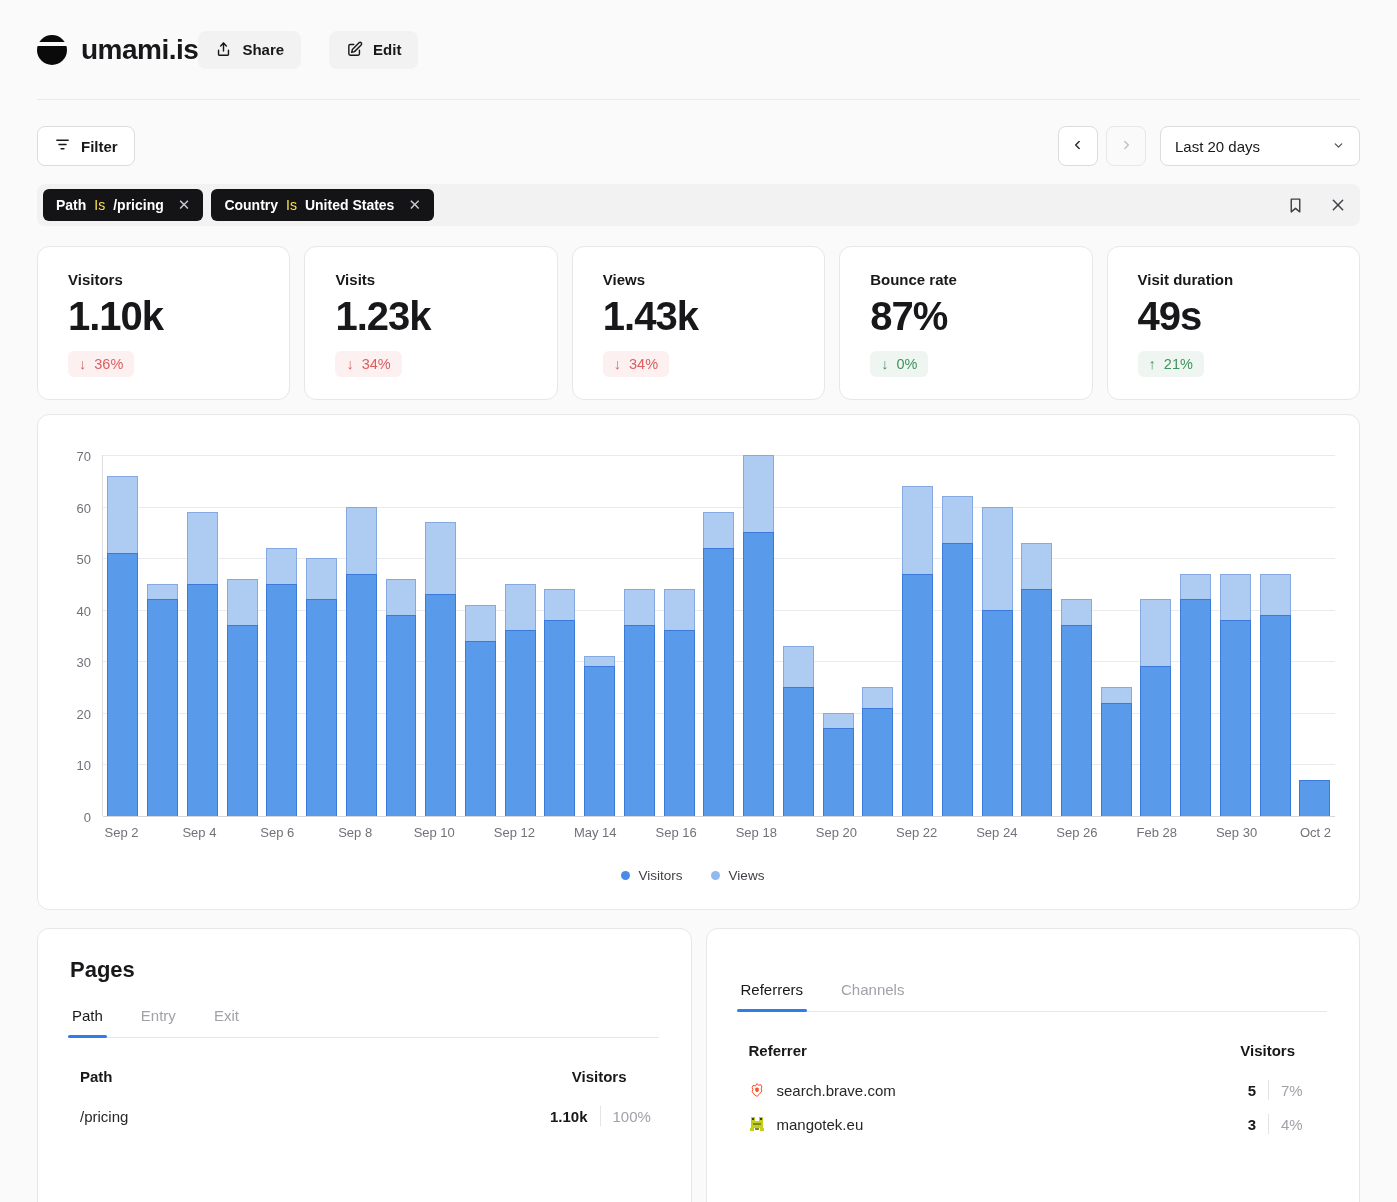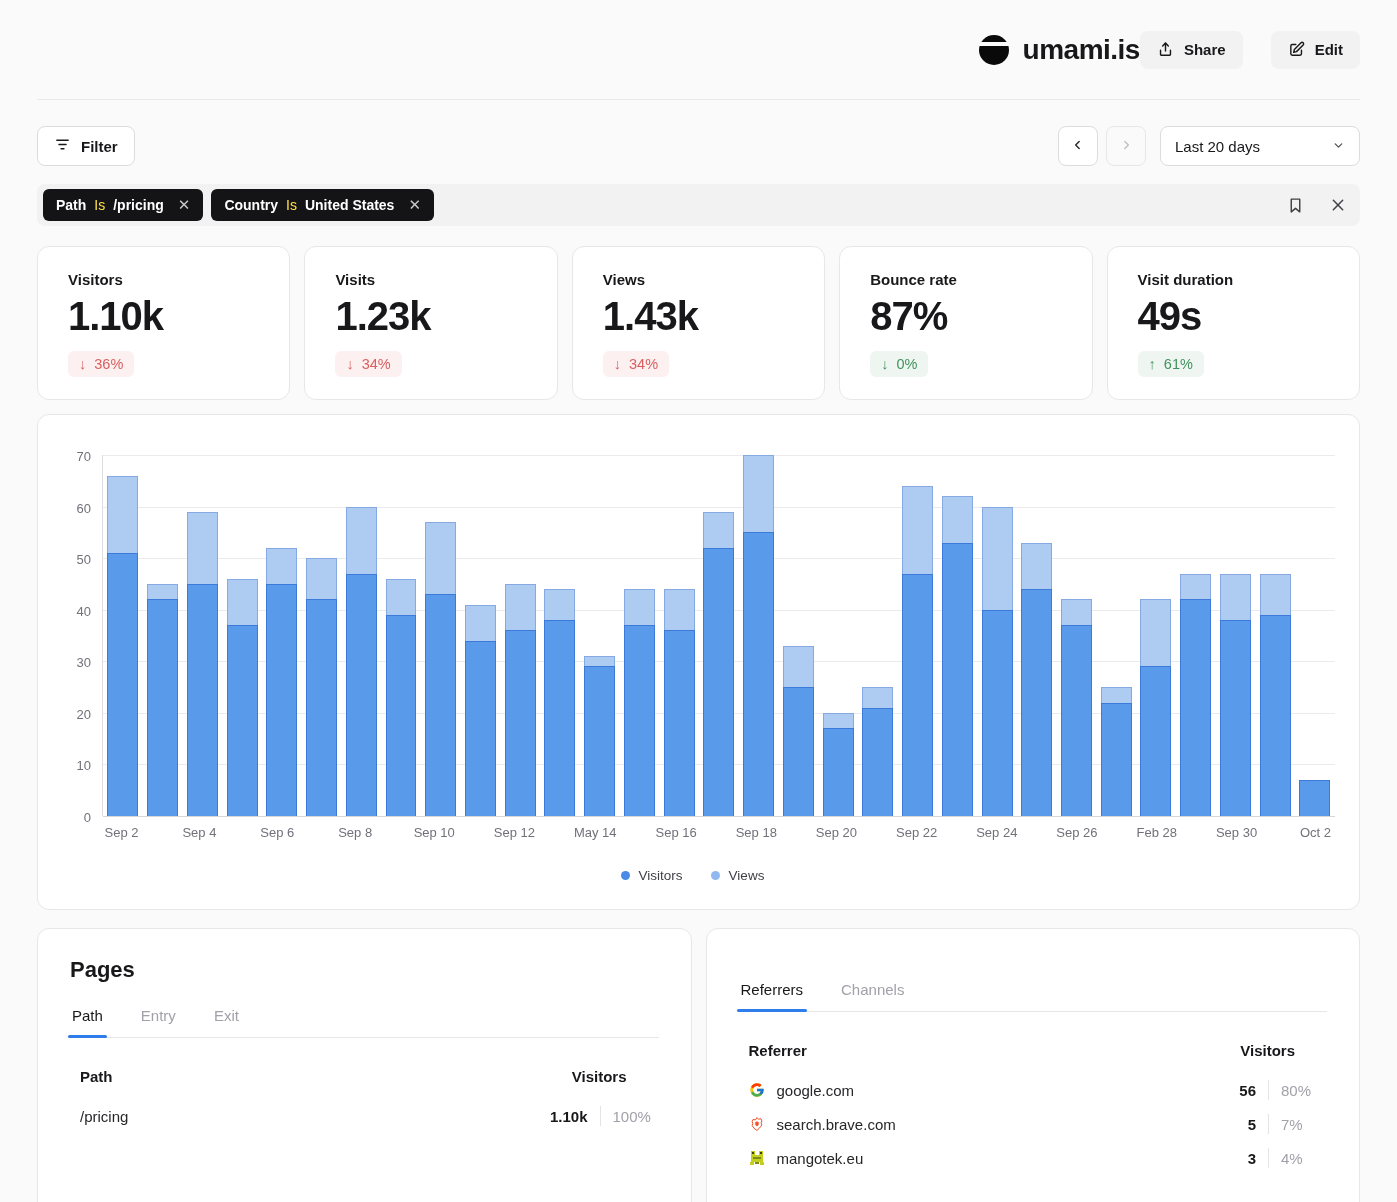--- a/index.html
+++ b/index.html
@@ -6,21 +6,21 @@
   html,body { width:1397px; height:1202px; overflow:hidden; }
   body {
     background:#fafafa;
     font-family:"Liberation Sans", sans-serif;
     color:#18181b;
     -webkit-font-smoothing:antialiased;
   }
   .page { padding:0 37px; }
 
   
-  .topbar { height:100px; display:flex; align-items:center; justify-content:flex-end;
+  .topbar { height:100px; display:flex; align-items:center; justify-content:flex-start;
             border-bottom:1px solid #e9e9eb; }
   .brand { display:flex; align-items:center; gap:14px; }
   .brand-logo { width:30px; height:30px; border-radius:50%; background:#0a0a0a; position:relative; }
   .brand-logo::after { content:""; position:absolute; left:0; right:0; top:24%; height:4px; background:#fafafa; }
   .brand-name { font-size:28px; font-weight:700; letter-spacing:-0.5px; }
   .topbar-actions { display:flex; gap:28px; }
   .ghost-btn { display:inline-flex; align-items:center; gap:10px; background:#f2f2f3; border:none;
                border-radius:8px; height:38px; padding:0 17px; font-size:15px; font-weight:600;
                color:#18181b; font-family:inherit; cursor:pointer; }
   .ghost-btn svg { display:block; }
@@ -213,21 +213,21 @@
       <div class="metric-card"><div class="metric-label">Views</div><div class="metric-value">1.43k</div><div class="metric-badge badge-negative">
           <span>↓</span>
           <span>34%</span>
         </div></div>
       <div class="metric-card"><div class="metric-label">Bounce rate</div><div class="metric-value">87%</div><div class="metric-badge badge-positive">
           <span>↓</span>
           <span>0%</span>
         </div></div>
       <div class="metric-card"><div class="metric-label">Visit duration</div><div class="metric-value">49s</div><div class="metric-badge badge-positive">
           <span>↑</span>
-          <span>61%</span>
+          <span>21%</span>
         </div></div>
     </div>
 
   <div class="chart-card">
     <div class="chart-grid">
         <div class="gridline zero" style="top: 100%;">
           <span class="ytick">0</span>
         </div>
         <div class="gridline" style="top: 85.7143%;">
           <span class="ytick">10</span>
@@ -449,38 +449,20 @@
       </div>
     <div class="panel">
         <div class="tabs">
           <div class="tab active">Referrers</div>
           <div class="tab">Channels</div>
         </div>
         <div class="table">
           <div class="thead">
             <span class="col-left">Referrer</span>
             <span class="col-right">Visitors</span>
-          </div>
-          <div class="trow">
-            <span class="trow-name">
-              <span class="favicon">
-                <svg width="16" height="16" viewBox="0 0 48 48">
-                  <path fill="#FFC107" d="M43.6 20.1H42V20H24v8h11.3C33.7 32.7 29.2 36 24 36c-6.6 0-12-5.4-12-12s5.4-12 12-12c3.1 0 5.9 1.2 8 3l5.7-5.7C34.5 6.1 29.5 4 24 4 13 4 4 13 4 24s9 20 20 20 20-9 20-20c0-1.3-.1-2.6-.4-3.9z"></path>
-                  <path fill="#FF3D00" d="M6.3 14.7l6.6 4.8C14.7 15.1 18.9 12 24 12c3.1 0 5.9 1.2 8 3l5.7-5.7C34.5 6.1 29.5 4 24 4 16.3 4 9.7 8.3 6.3 14.7z"></path>
-                  <path fill="#4CAF50" d="M24 44c5.2 0 10-2 13.6-5.2l-6.3-5.3C29.2 35.1 26.7 36 24 36c-5.2 0-9.6-3.3-11.3-8l-6.5 5C9.5 39.6 16.2 44 24 44z"></path>
-                  <path fill="#1976D2" d="M43.6 20.1H42V20H24v8h11.3c-.8 2.2-2.2 4.2-4.1 5.5l6.3 5.3C36.9 39.2 44 34 44 24c0-1.3-.1-2.6-.4-3.9z"></path>
-                </svg>
-              </span>
-              <span>google.com</span>
-            </span>
-            <span class="trow-right">
-              <span class="trow-value">56</span>
-              <span class="trow-divider"></span>
-              <span class="trow-pct">80%</span>
-            </span>
           </div>
           <div class="trow">
             <span class="trow-name">
               <span class="favicon">
                 <svg width="16" height="16" viewBox="0 0 24 24">
                   <path d="M12 2.4l2.3 2.5 3.6-.8 1.4 3.4-1.1 2.9 1.1 3.2-4 4.9L12 21.6l-3.3-2.1-4-4.9 1.1-3.2-1.1-2.9 1.4-3.4 3.6.8z" fill="#fff" stroke="#f4502a" stroke-width="1.5"></path>
                   <path d="M12 7.5l1.5 1.7 2 .5-1.2 1.9.4 2-2.7 1.9-2.7-1.9.4-2-1.2-1.9 2-.5z" fill="#f4502a"></path>
                 </svg>
               </span>
               <span>search.brave.com</span>

